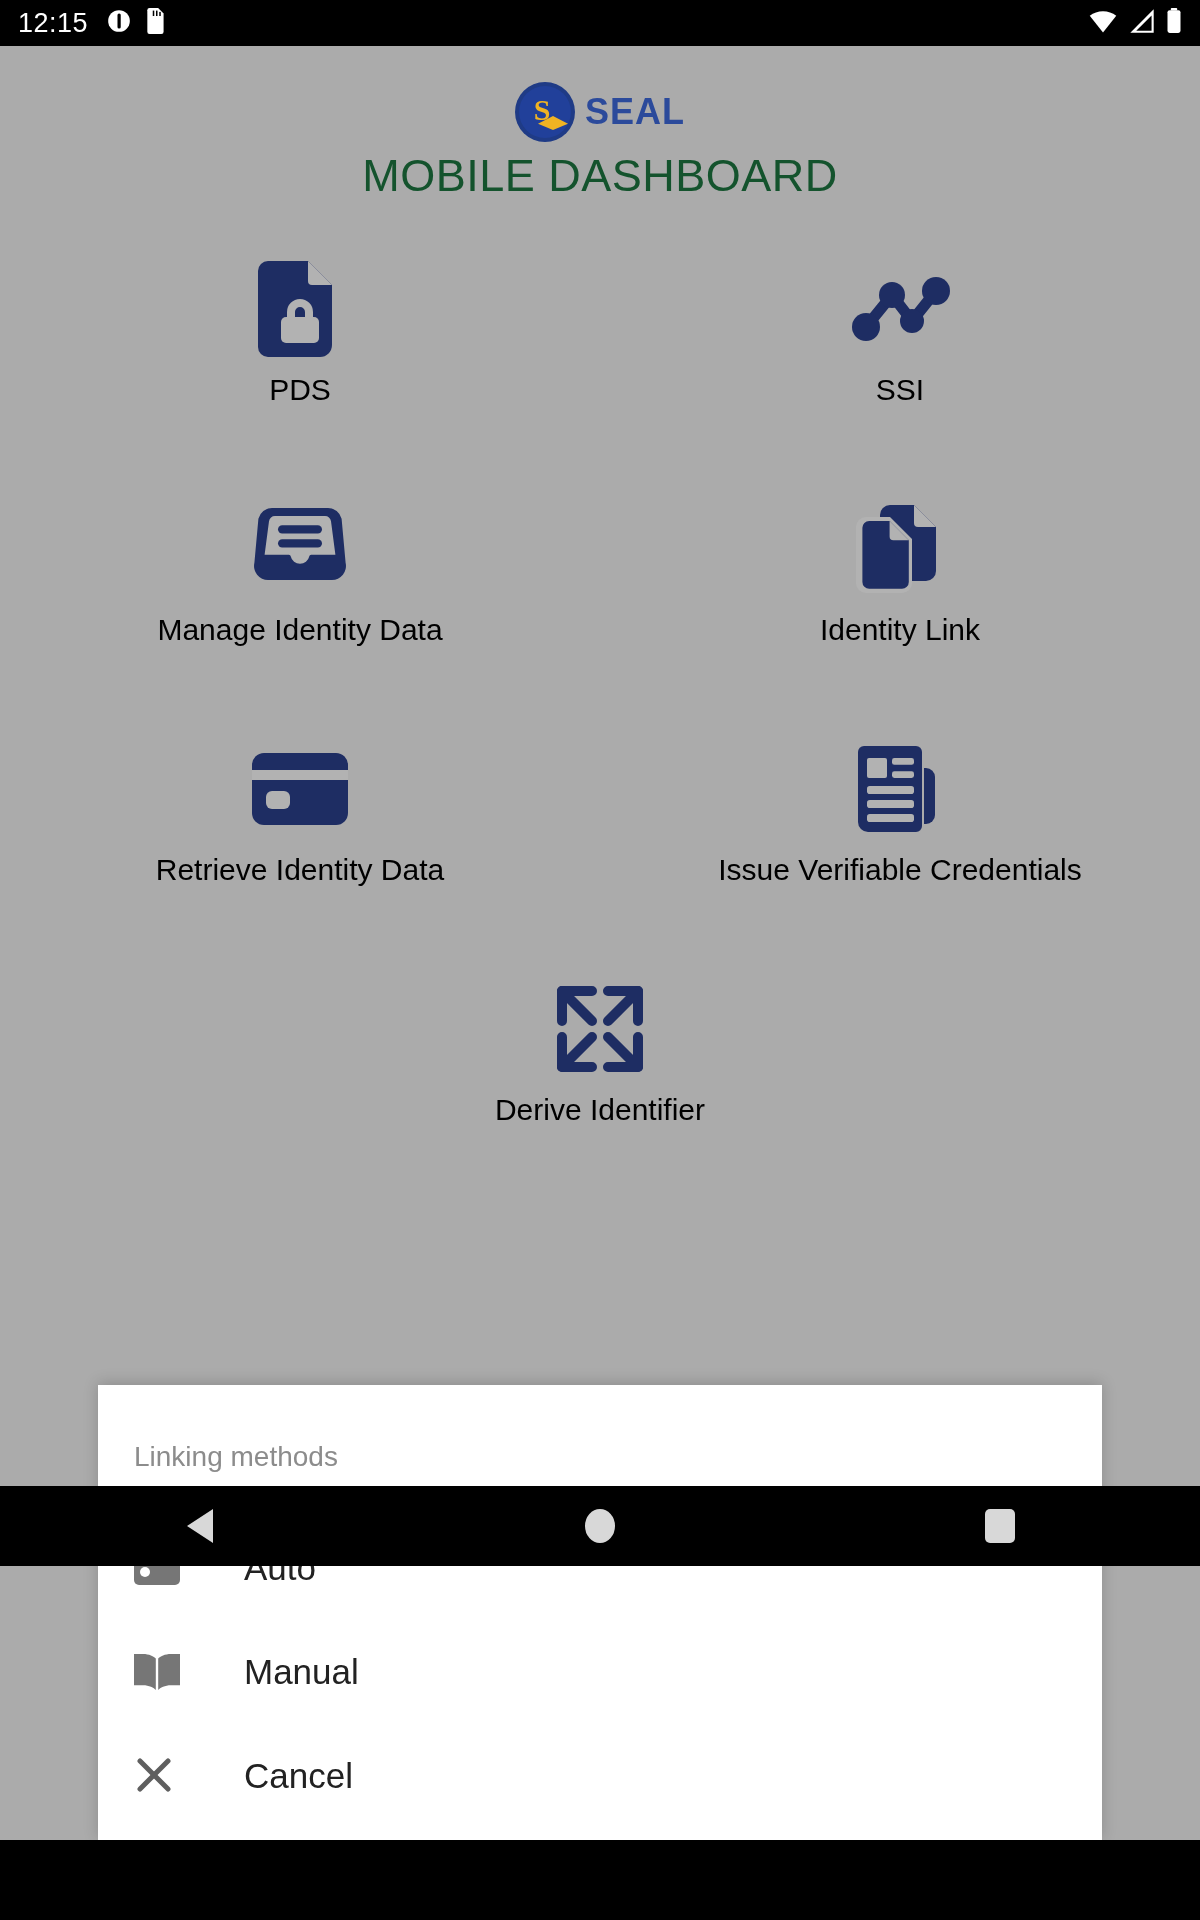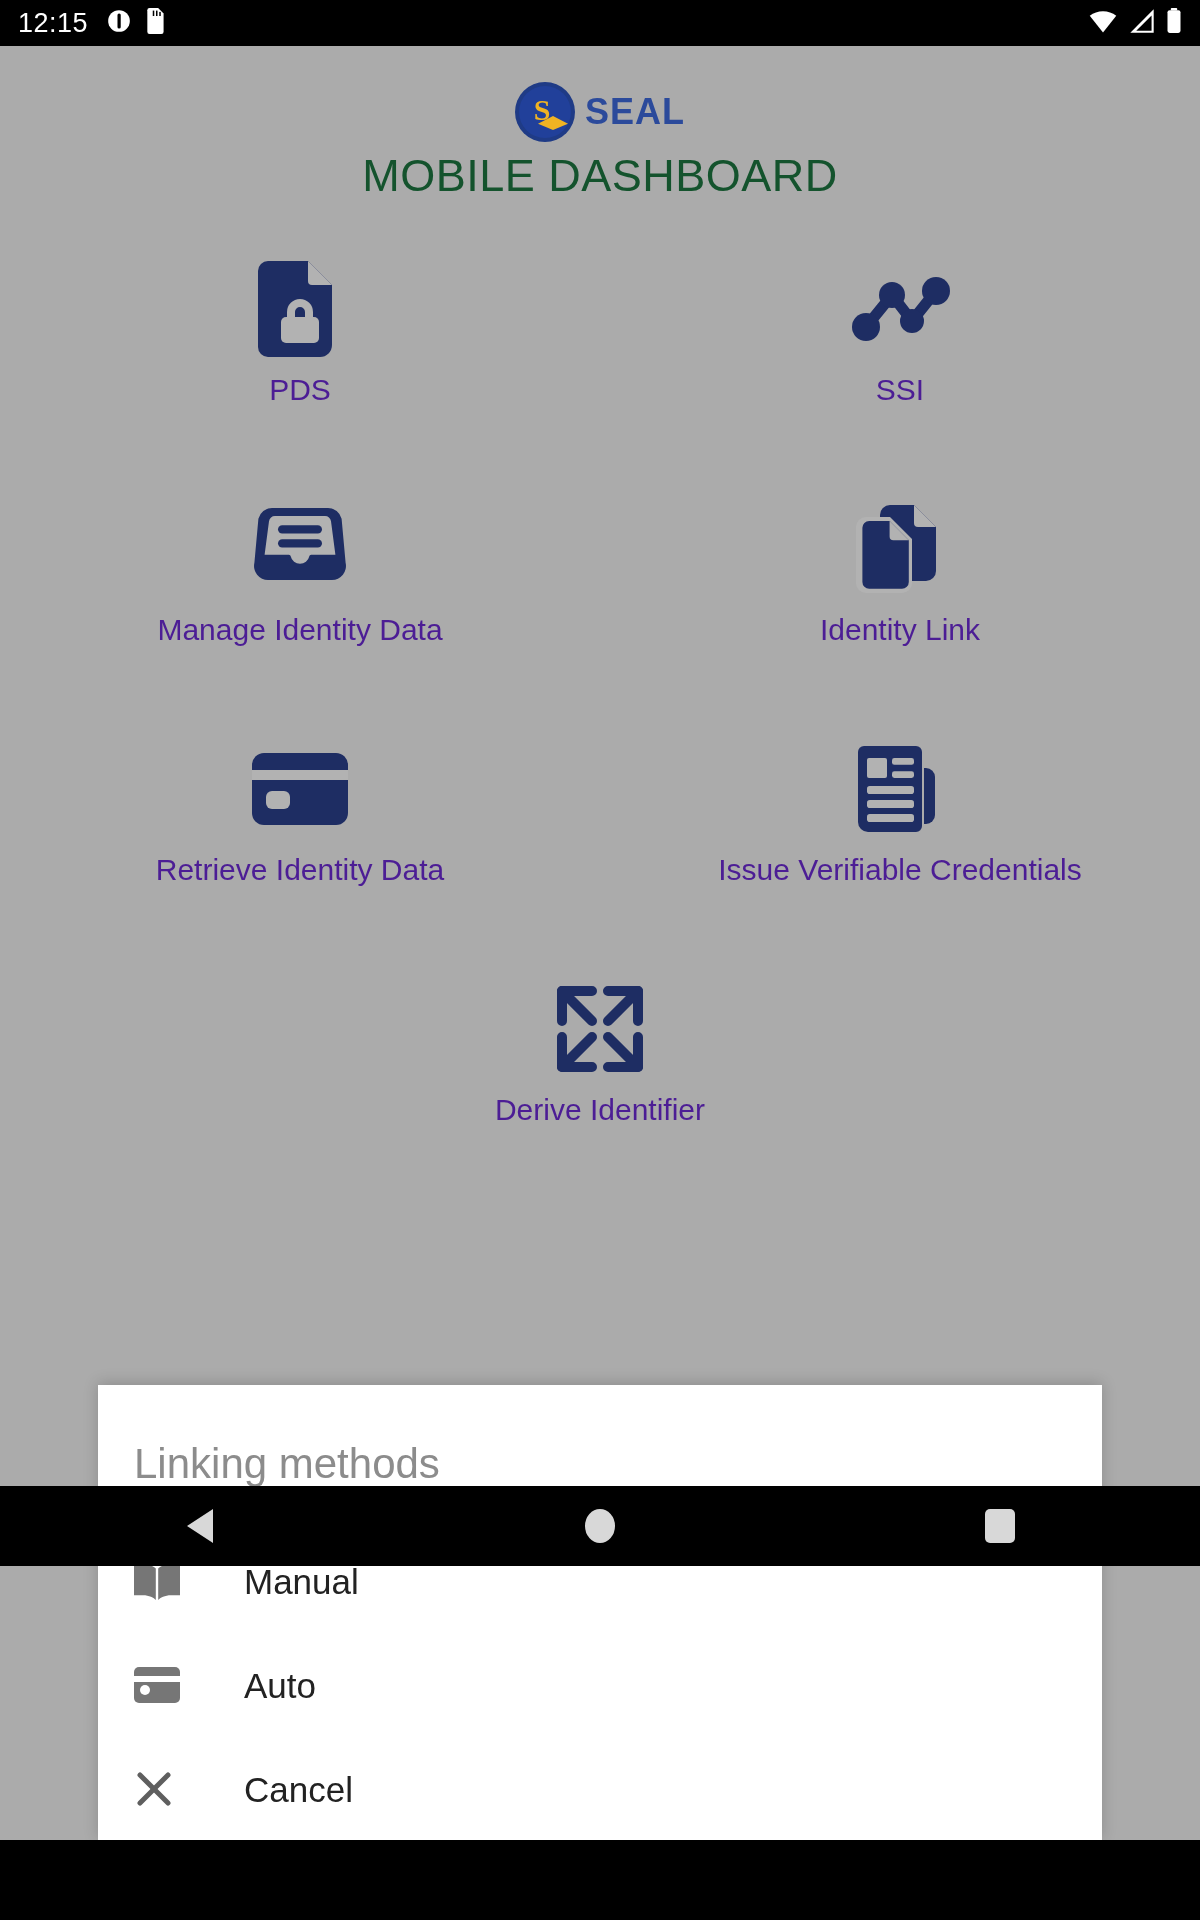--- a/index.html
+++ b/index.html
@@ -143,38 +143,38 @@
   }
   .tile-icon {
     height: 96px;
     display: flex;
     align-items: center;
     justify-content: center;
   }
   .tile-label {
     margin-top: 16px;
     font-size: 30px;
-    color: #4c1d95;
+    color: #000000;
     text-align: center;
     line-height: 1.1;
   }
 
   
   #bottom-sheet {
     position: absolute;
     left: 98px;
     top: 1385px;
     width: 1004px;
     height: 455px;
     background: #ffffff;
     z-index: 30;
     box-shadow: 0 -2px 14px rgba(0,0,0,0.18);
   }
   #sheet-title {
-    font-size: 42px;
+    font-size: 28px;
     color: #8c8c8c;
     padding: 58px 0 0 36px;
     line-height: 1;
   }
   #sheet-list {
     margin-top: 44px;
   }
   .sheet-item {
     display: flex;
     align-items: center;
@@ -389,37 +389,37 @@
 
     </div>
   </div>
 
   <div id="bottom-sheet">
     <div id="sheet-title">Linking methods</div>
     <div id="sheet-list">
 
       <div class="sheet-item">
         <span class="sheet-item-icon">
-          <svg width="46" height="38" viewBox="0 0 46 38">
-            <path d="M0 2h9c6 0 11 2.4 12.8 4.6V38C20 35.6 15 33.2 9 33.2H0z" fill="#767676"></path>
-            <path d="M46 2h-9c-6 0-11 2.4-12.8 4.6V38c1.8-2.4 6.8-4.8 12.8-4.8h9z" fill="#767676"></path>
-          </svg>
-        </span>
-        <span class="sheet-item-label">Manual</span>
-      </div>
-
-      <div class="sheet-item">
-        <span class="sheet-item-icon">
           <svg width="46" height="36" viewBox="0 0 46 36">
             <rect x="0" y="0" width="46" height="36" rx="5" fill="#767676"></rect>
             <rect x="0" y="9" width="46" height="6" fill="#ffffff"></rect>
             <circle cx="11" cy="23" r="5" fill="#ffffff"></circle>
           </svg>
         </span>
         <span class="sheet-item-label">Auto</span>
+      </div>
+
+      <div class="sheet-item">
+        <span class="sheet-item-icon">
+          <svg width="46" height="38" viewBox="0 0 46 38">
+            <path d="M0 2h9c6 0 11 2.4 12.8 4.6V38C20 35.6 15 33.2 9 33.2H0z" fill="#767676"></path>
+            <path d="M46 2h-9c-6 0-11 2.4-12.8 4.6V38c1.8-2.4 6.8-4.8 12.8-4.8h9z" fill="#767676"></path>
+          </svg>
+        </span>
+        <span class="sheet-item-label">Manual</span>
       </div>
 
       <div class="sheet-item">
         <span class="sheet-item-icon">
           <svg width="40" height="40" viewBox="0 0 40 40">
             <g stroke="#5f5f5f" stroke-width="5" stroke-linecap="round">
               <path d="M6 6 L34 34"></path>
                 <path d="M34 6 L6 34"></path>
             </g>
           </svg>

